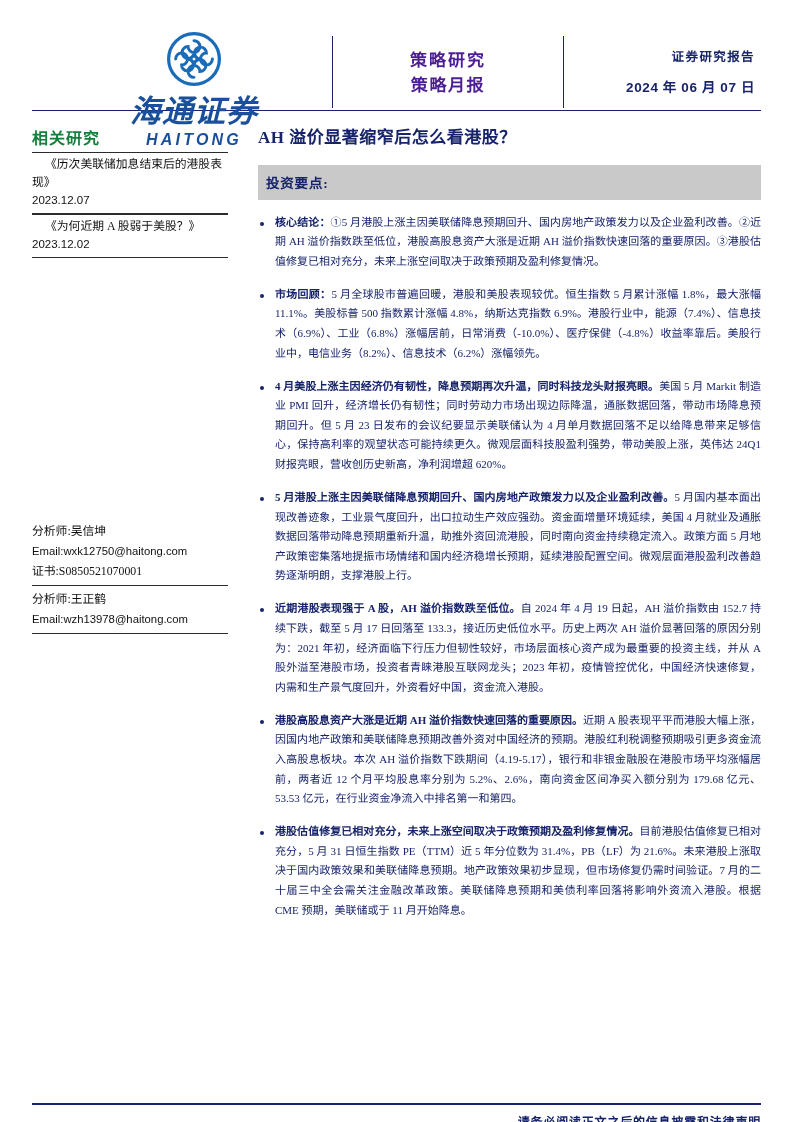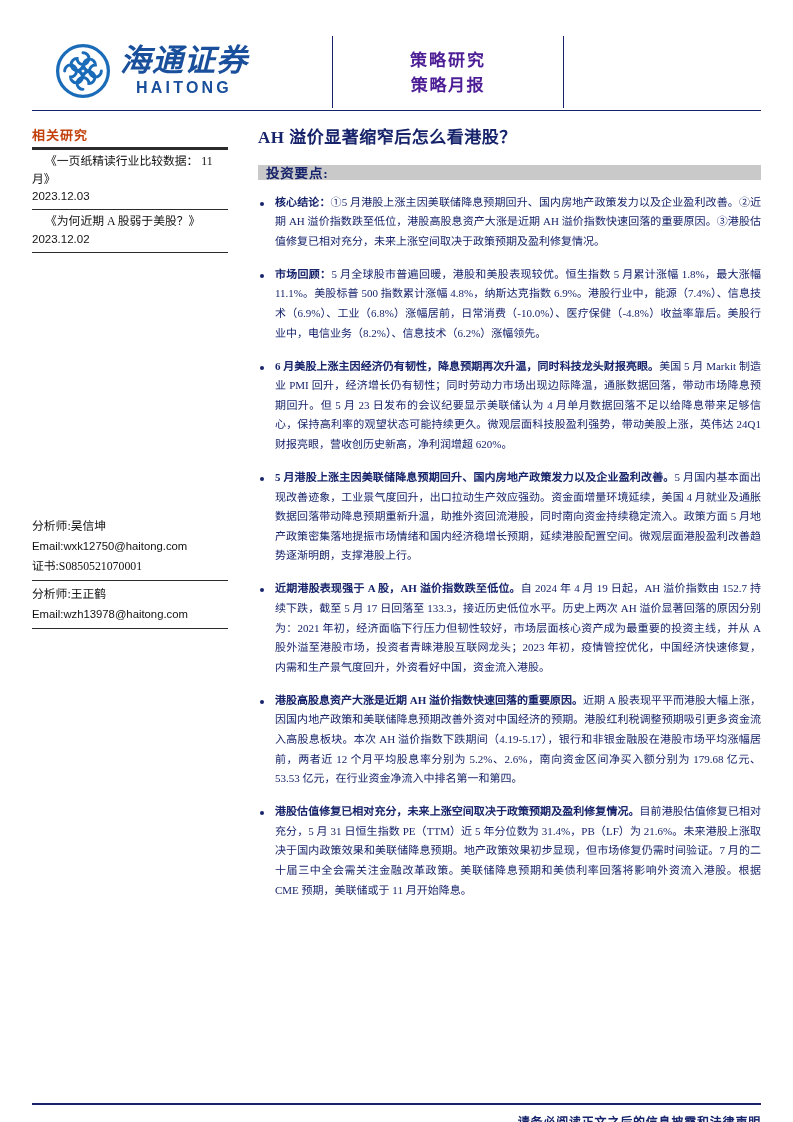--- a/index.html
+++ b/index.html
@@ -23,40 +23,42 @@
     align-items: stretch;
     height: 78px;
     margin: 32px 32px 0 32px;
   }
   .logo-cell {
     width: 300px;
     display: flex;
     align-items: center;
     gap: 10px;
     padding-left: 24px;
+    flex-direction: column;
   }
   .logo-mark { width: 54px; height: 54px; flex: none; }
   .logo-words { display: flex; flex-direction: column; align-items: center; }
   .logo-cn {
     font-family: "Liberation Serif", serif;
     font-size: 31px;
     font-weight: 700;
     font-style: italic;
     color: #1a4f9c;
     letter-spacing: 1px;
     line-height: 1.05;
   }
   .logo-en {
     font-family: "Liberation Sans", sans-serif;
     font-size: 16px;
     font-weight: 700;
     color: #1a4f9c;
     letter-spacing: 3.2px;
     line-height: 1.2;
     margin-top: 1px;
+    font-style: italic;
   }
   .hdr-div {
     width: 1px;
     background: #17246b;
     margin: 4px 0 2px 0;
     flex: none;
   }
   .hdr-mid {
     width: 230px;
     display: flex;
@@ -93,22 +95,22 @@
   .cols {
     display: flex;
     margin: 0 32px;
     padding-top: 14px;
   }
   .sidebar { width: 212px; flex: none; padding-right: 16px; }
   .main { flex: 1; padding-left: 14px; }
 
   
   .side-heading {
-    color: #c2410c;
-    font-size: 13px;
+    color: #15803d;
+    font-size: 16px;
     font-weight: 700;
     letter-spacing: 1px;
     padding-bottom: 3px;
   }
   .side-rule { height: 1.1px; background: #2b2b2b; }
   .side-item {
     font-size: 11.8px;
     line-height: 1.52;
     color: #111;
     padding: 3px 0 3px 0;
@@ -133,21 +135,21 @@
     color: #17246b;
     font-size: 17px;
     font-weight: 700;
     letter-spacing: 0.5px;
     line-height: 1.25;
     margin: 2px 0 16px 0;
   }
 
   .points-bar {
     background: #c9c9c9;
-    height: 15px;
+    height: 35px;
     display: flex;
     align-items: center;
     padding-left: 8px;
     margin-bottom: 13px;
   }
   .points-bar span {
     color: #17246b;
     font-size: 13.5px;
     font-weight: 700;
     letter-spacing: 0.8px;
@@ -220,36 +222,40 @@
 
     <div class="hdr-div"></div>
 
     <div class="hdr-mid">
       <div class="l1">策略研究</div>
       <div class="l2">策略月报</div>
     </div>
 
     <div class="hdr-div"></div>
 
+    <div class="hdr-right">
+      <div class="l1">证券研究报告</div>
+      <div class="l2">2024 年 06 月 07 日</div>
+    </div>
   </div>
 
   <div class="hdr-rule"></div>
 
   <div class="cols">
 
     <div class="sidebar">
       <div class="side-heading">相关研究</div>
       <div class="side-rule"></div>
 
+      <div class="side-item">
+        <span>《历次美联储加息结束后的港股表现》</span><br>
+        <span class="date">2023.12.07</span>
+      </div>
       <div class="side-rule"></div>
 
-      <div class="side-item">
-        <span>《一页纸精读行业比较数据： 11 月》</span><br>
-        <span class="date">2023.12.03</span>
-      </div>
       <div class="side-rule"></div>
 
       <div class="side-item">
         <span>《为何近期 A 股弱于美股？》</span><span class="date">2023.12.02</span>
       </div>
       <div class="side-rule"></div>
 
       <div class="contacts">
 
         <div class="contact-block">
@@ -273,21 +279,21 @@
 
       <h1 class="doc-title">AH 溢价显著缩窄后怎么看港股？</h1>
 
       <div class="points-bar">
         <span>投资要点:</span>
       </div>
 
       <ul class="bullets">
         <li><span class="lead">核心结论：</span><span class="txt">①5 月港股上涨主因美联储降息预期回升、国内房地产政策发力以及企业盈利改善。②近期 AH 溢价指数跌至低位，港股高股息资产大涨是近期 AH 溢价指数快速回落的重要原因。③港股估值修复已相对充分，未来上涨空间取决于政策预期及盈利修复情况。</span></li>
         <li><span class="lead">市场回顾：</span><span class="txt">5 月全球股市普遍回暖，港股和美股表现较优。恒生指数 5 月累计涨幅 1.8%，最大涨幅 11.1%。美股标普 500 指数累计涨幅 4.8%，纳斯达克指数 6.9%。港股行业中，能源（7.4%）、信息技术（6.9%）、工业（6.8%）涨幅居前，日常消费（-10.0%）、医疗保健（-4.8%）收益率靠后。美股行业中，电信业务（8.2%）、信息技术（6.2%）涨幅领先。</span></li>
-        <li><span class="lead">6 月美股上涨主因经济仍有韧性，降息预期再次升温，同时科技龙头财报亮眼。</span><span class="txt">美国 5 月 Markit 制造业 PMI 回升，经济增长仍有韧性；同时劳动力市场出现边际降温，通胀数据回落，带动市场降息预期回升。但 5 月 23 日发布的会议纪要显示美联储认为 4 月单月数据回落不足以给降息带来足够信心，保持高利率的观望状态可能持续更久。微观层面科技股盈利强势，带动美股上涨，英伟达 24Q1 财报亮眼，营收创历史新高，净利润增超 620%。</span></li>
+        <li><span class="lead">4 月美股上涨主因经济仍有韧性，降息预期再次升温，同时科技龙头财报亮眼。</span><span class="txt">美国 5 月 Markit 制造业 PMI 回升，经济增长仍有韧性；同时劳动力市场出现边际降温，通胀数据回落，带动市场降息预期回升。但 5 月 23 日发布的会议纪要显示美联储认为 4 月单月数据回落不足以给降息带来足够信心，保持高利率的观望状态可能持续更久。微观层面科技股盈利强势，带动美股上涨，英伟达 24Q1 财报亮眼，营收创历史新高，净利润增超 620%。</span></li>
         <li><span class="lead">5 月港股上涨主因美联储降息预期回升、国内房地产政策发力以及企业盈利改善。</span><span class="txt">5 月国内基本面出现改善迹象，工业景气度回升，出口拉动生产效应强劲。资金面增量环境延续，美国 4 月就业及通胀数据回落带动降息预期重新升温，助推外资回流港股，同时南向资金持续稳定流入。政策方面 5 月地产政策密集落地提振市场情绪和国内经济稳增长预期，延续港股配置空间。微观层面港股盈利改善趋势逐渐明朗，支撑港股上行。</span></li>
         <li><span class="lead">近期港股表现强于 A 股，AH 溢价指数跌至低位。</span><span class="txt">自 2024 年 4 月 19 日起，AH 溢价指数由 152.7 持续下跌，截至 5 月 17 日回落至 133.3，接近历史低位水平。历史上两次 AH 溢价显著回落的原因分别为：2021 年初，经济面临下行压力但韧性较好，市场层面核心资产成为最重要的投资主线，并从 A 股外溢至港股市场，投资者青睐港股互联网龙头；2023 年初，疫情管控优化，中国经济快速修复，内需和生产景气度回升，外资看好中国，资金流入港股。</span></li>
         <li><span class="lead">港股高股息资产大涨是近期 AH 溢价指数快速回落的重要原因。</span><span class="txt">近期 A 股表现平平而港股大幅上涨，因国内地产政策和美联储降息预期改善外资对中国经济的预期。港股红利税调整预期吸引更多资金流入高股息板块。本次 AH 溢价指数下跌期间（4.19-5.17），银行和非银金融股在港股市场平均涨幅居前，两者近 12 个月平均股息率分别为 5.2%、2.6%，南向资金区间净买入额分别为 179.68 亿元、53.53 亿元，在行业资金净流入中排名第一和第四。</span></li>
         <li><span class="lead">港股估值修复已相对充分，未来上涨空间取决于政策预期及盈利修复情况。</span><span class="txt">目前港股估值修复已相对充分，5 月 31 日恒生指数 PE（TTM）近 5 年分位数为 31.4%，PB（LF）为 21.6%。未来港股上涨取决于国内政策效果和美联储降息预期。地产政策效果初步显现，但市场修复仍需时间验证。7 月的二十届三中全会需关注金融改革政策。美联储降息预期和美债利率回落将影响外资流入港股。根据 CME 预期，美联储或于 11 月开始降息。</span></li>
 
       </ul>
     </div>
   </div>
 
   <div class="footer">

